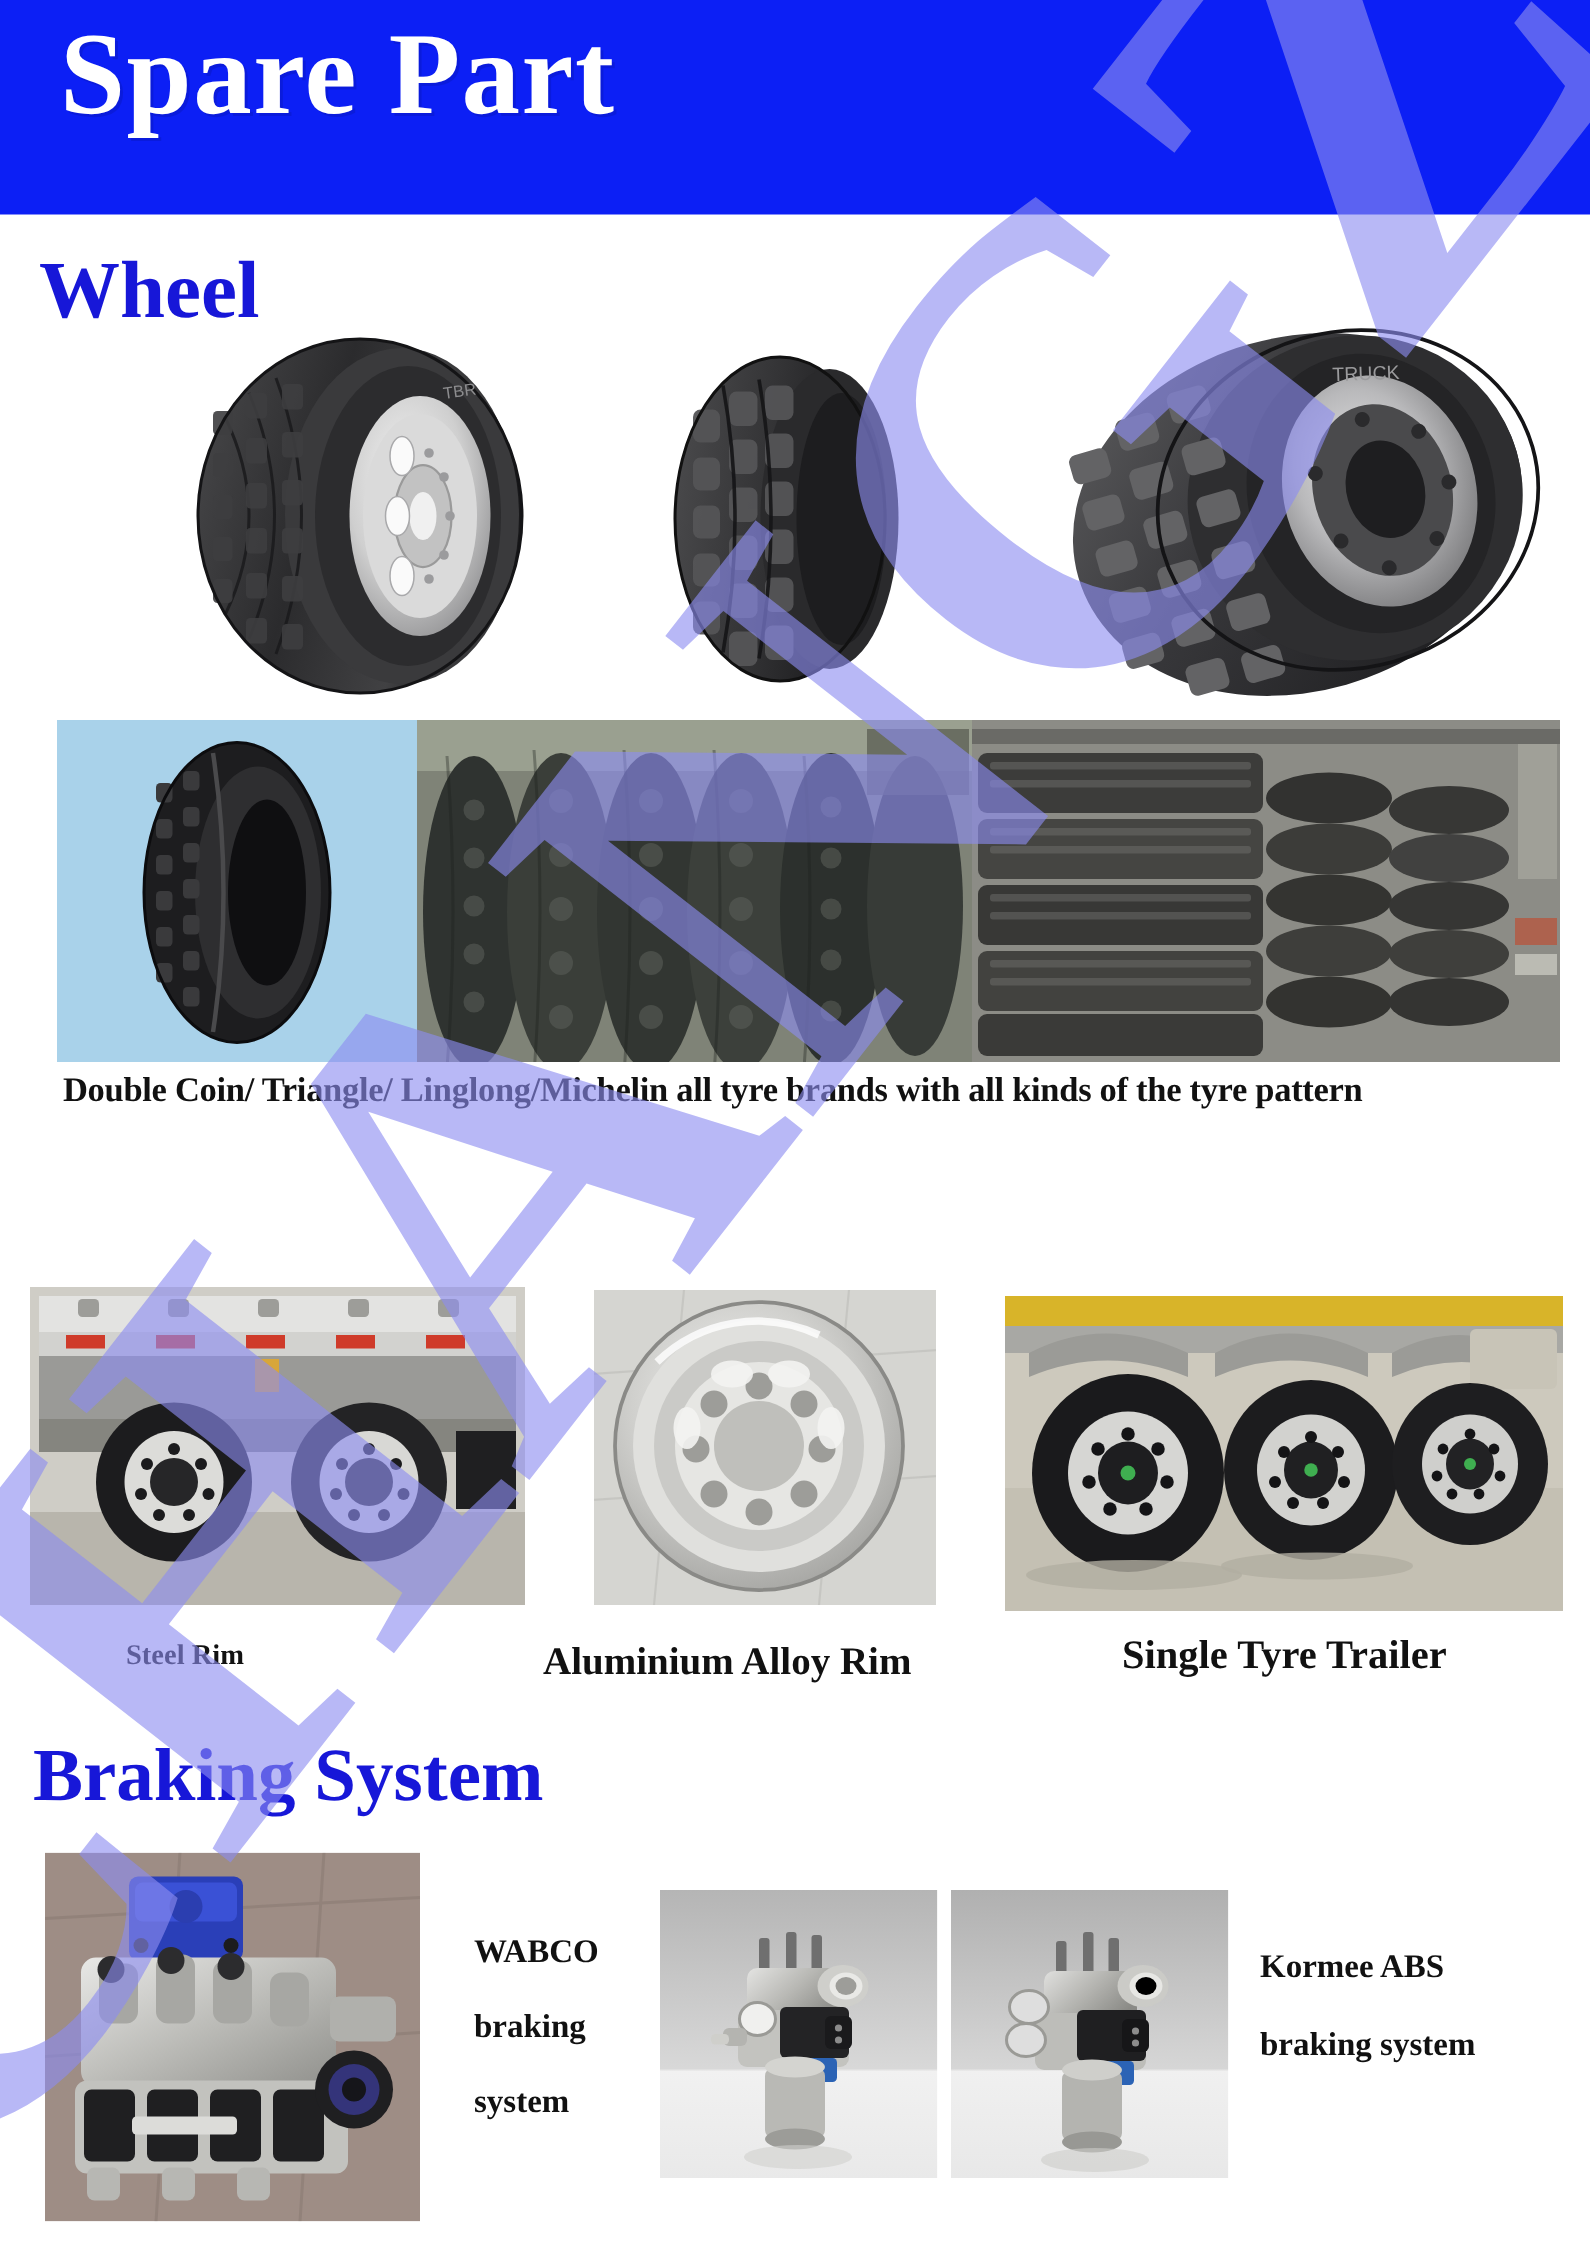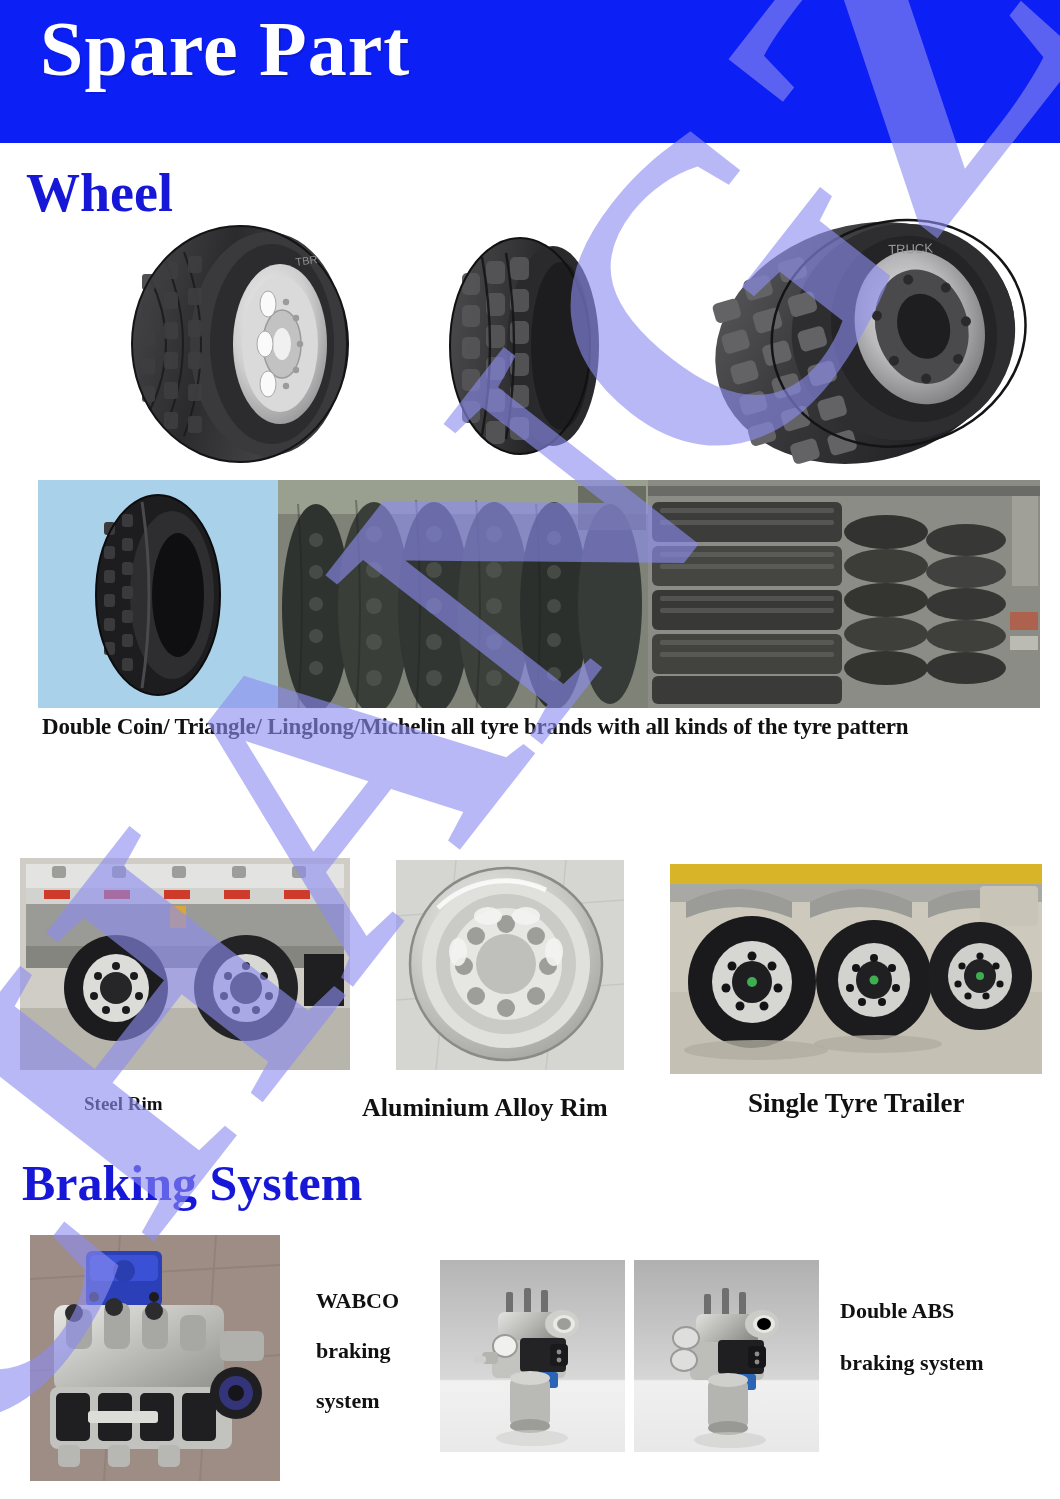--- a/index.html
+++ b/index.html
@@ -664,21 +664,21 @@
         <circle cx="123" cy="102" r="2.4" fill="#8c8c8c"></circle>
       <rect x="82" y="114" width="40" height="16" rx="3" fill="#2b63b5"></rect>
       <rect x="74" y="120" width="40" height="48" rx="6" fill="#b4b4b0"></rect>
       <ellipse cx="94" cy="120" rx="20" ry="7" fill="#cfcfcb"></ellipse>
       <ellipse cx="94" cy="168" rx="20" ry="7" fill="#989894"></ellipse>
       <ellipse cx="96" cy="180" rx="36" ry="8" fill="#cdcdc9" opacity="0.6"></ellipse>
     </svg>
   </div>
 
   <div class="brake-label" id="lbl-kormee">
-    <div>Double ABS</div>
+    <div>Kormee ABS</div>
     <div>braking system</div>
   </div>
 
   <svg id="watermark" viewBox="0 0 1060 1499" xmlns="http://www.w3.org/2000/svg">
     <g transform="rotate(-52 530 760)">
       <text x="530" y="760" text-anchor="middle" font-size="420">CHANGZ</text>
     </g>
   </svg>
 
 </div>

